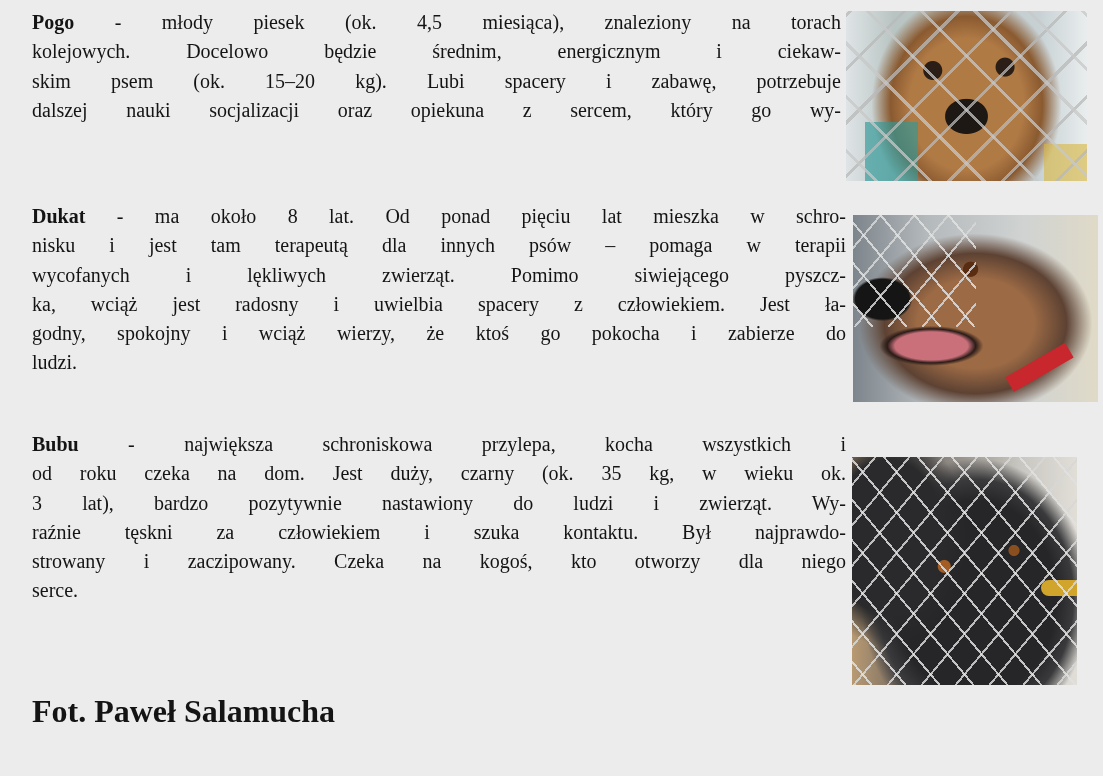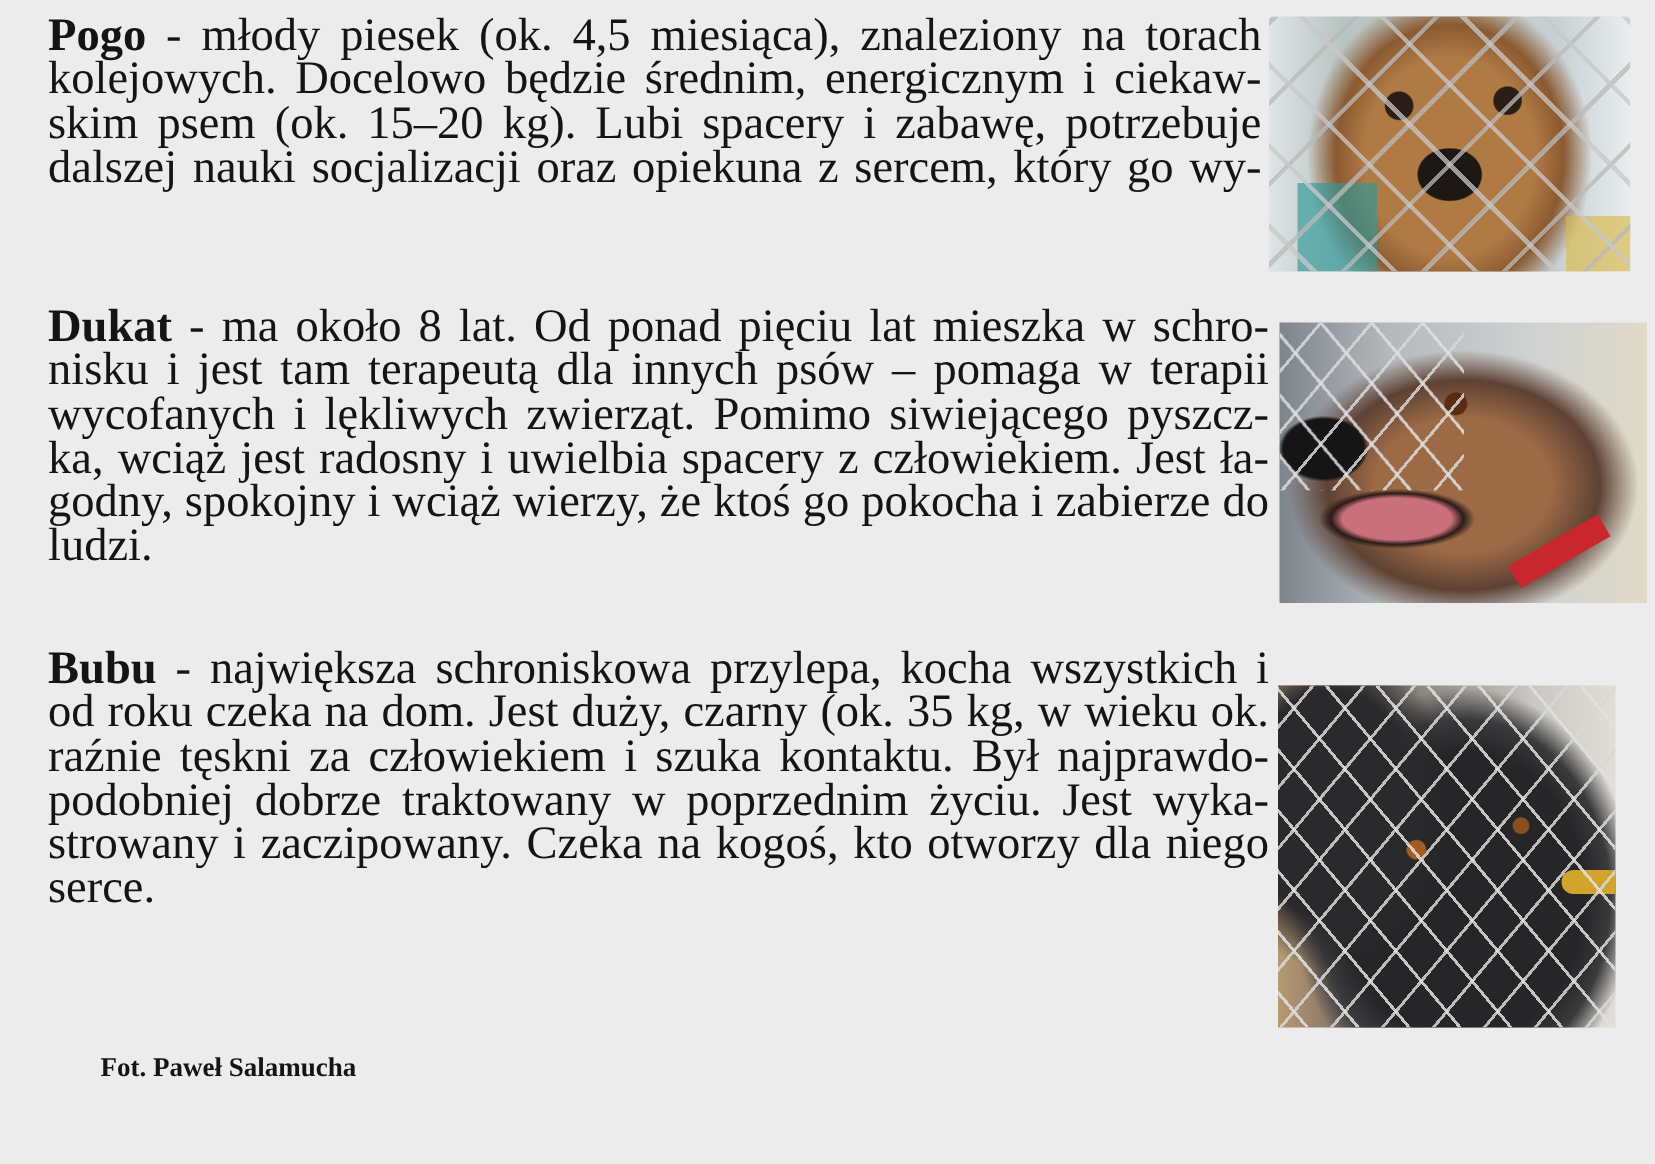--- a/index.html
+++ b/index.html
@@ -11,21 +11,21 @@
       height: 776px;
       background: #ececec;
       position: relative;
       overflow: hidden;
       font-family: "Liberation Serif", "DejaVu Serif", serif;
       color: #141414;
     }
     .entry {
       position: absolute;
       left: 32px;
-      font-size: 31px;
+      font-size: 20px;
       line-height: 29.3px;
     }
     .line {
       display: block;
       white-space: nowrap;
       text-align: justify;
       text-align-last: justify;
     }
     .line.last {
       text-align-last: left;
@@ -33,24 +33,23 @@
     .name {
       font-weight: bold;
     }
     #entry-pogo { top: 8px; width: 809px; }
     #entry-dukat { top: 202px; width: 814px; }
     #entry-bubu { top: 430px; width: 814px; }
     .credit {
       position: absolute;
       left: 32px;
       top: 697px;
-      font-size: 18px;
+      font-size: 32px;
       font-weight: bold;
       line-height: 29px;
-      margin-left: 35px;
     }
 
     .photo {
       position: absolute;
       overflow: hidden;
     }
     .photo .mesh {
       position: absolute;
       inset: 0;
       background:
@@ -136,22 +135,22 @@
   <span class="line last">ludzi.</span>
 </div>
 <div class="photo" id="photo-dukat" title="Dukat – older dog with greying muzzle and red collar">
   <div class="mesh fine" style="right:50%;bottom:40%;"></div>
   <div class="collar"></div>
 </div>
 
 <div class="entry" id="entry-bubu">
   <span class="line"><span class="name">Bubu</span><span> - największa schroniskowa przylepa, kocha wszystkich i</span></span>
   <span class="line">od roku czeka na dom. Jest duży, czarny (ok. 35 kg, w wieku ok.</span>
+  <span class="line">3 lat), bardzo pozytywnie nastawiony do ludzi i zwierząt. Wy-</span>
   <span class="line">raźnie tęskni za człowiekiem i szuka kontaktu. Był najprawdo-</span>
-  <span class="line">podobniej dobrze traktowany w poprzednim życiu. Jest wyka-</span>
   <span class="line">strowany i zaczipowany. Czeka na kogoś, kto otworzy dla niego</span>
   <span class="line last">serce.</span>
 </div>
 <div class="photo" id="photo-bubu" title="Bubu – black dog with raised paw behind chain-link fence">
   <div class="tag"></div>
   <div class="mesh fine"></div>
 </div>
 
 <div class="credit">Fot. Paweł Salamucha</div>
 

